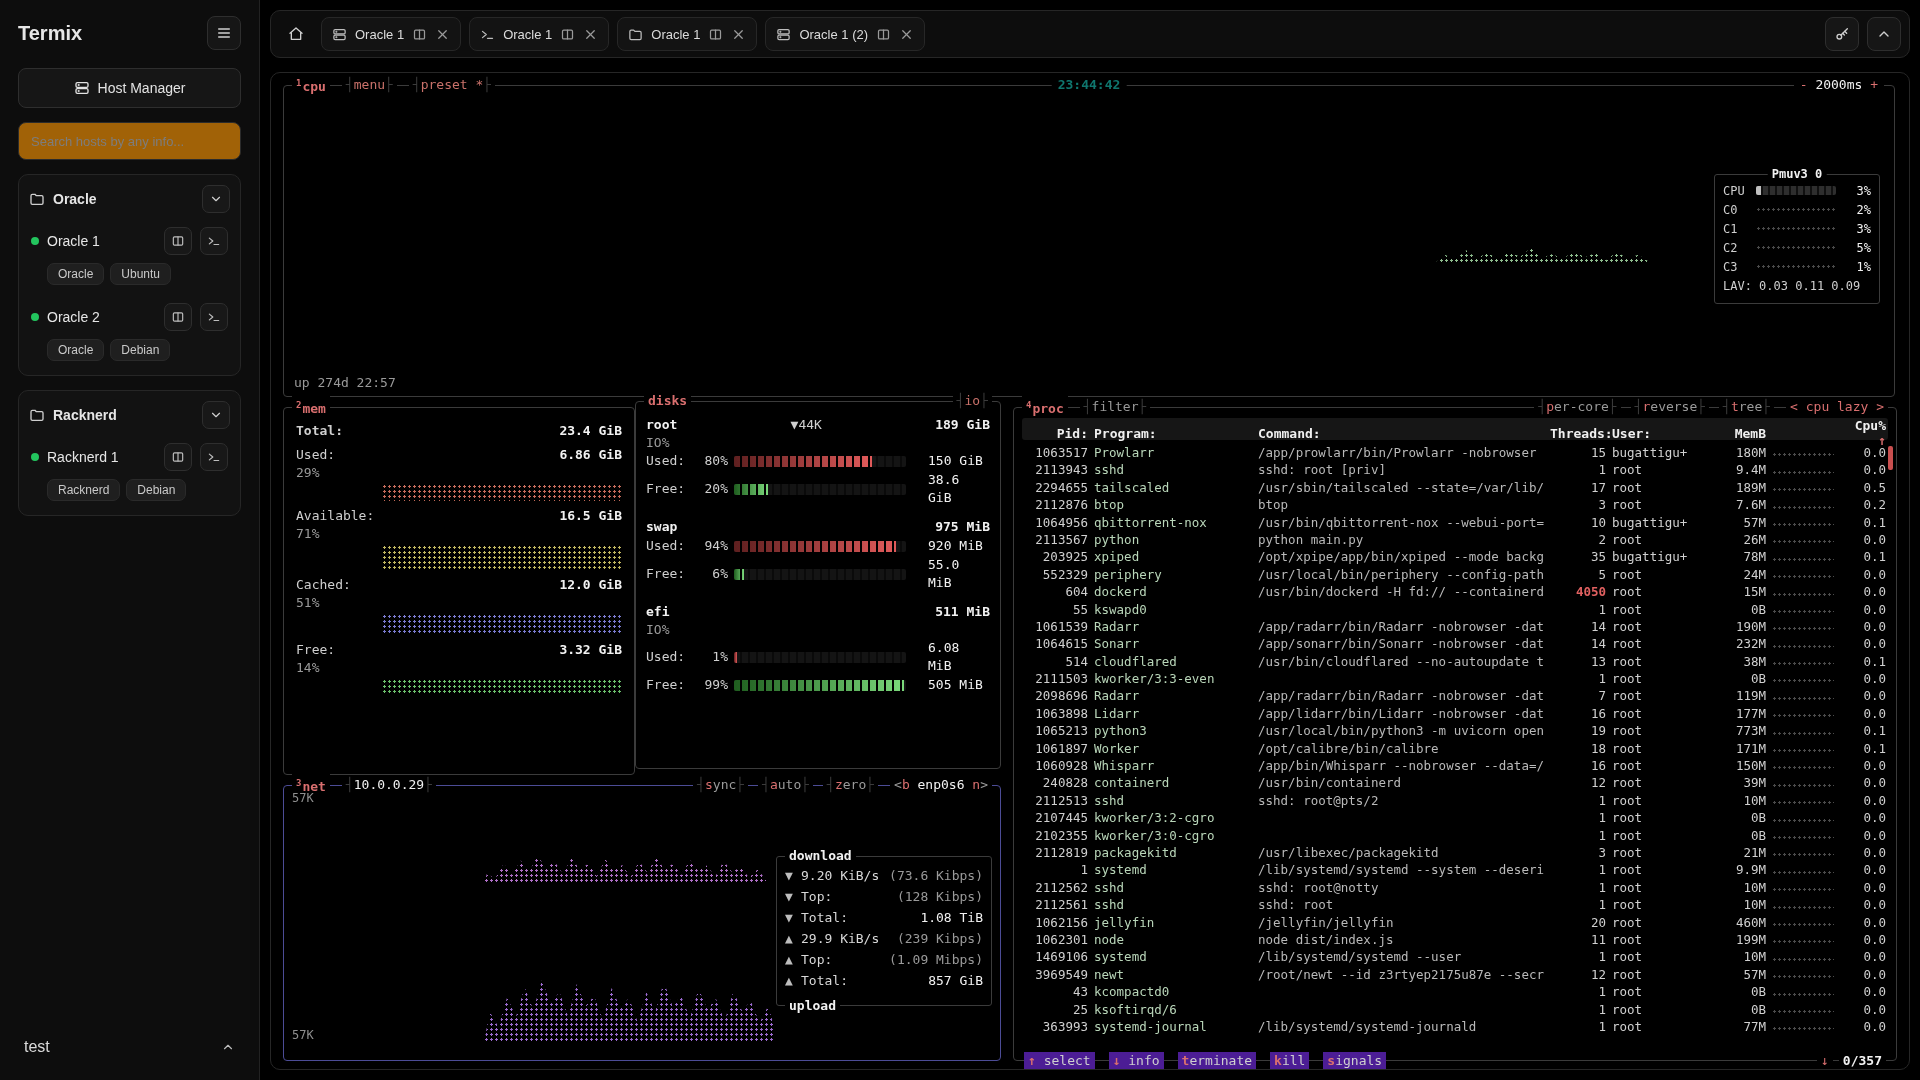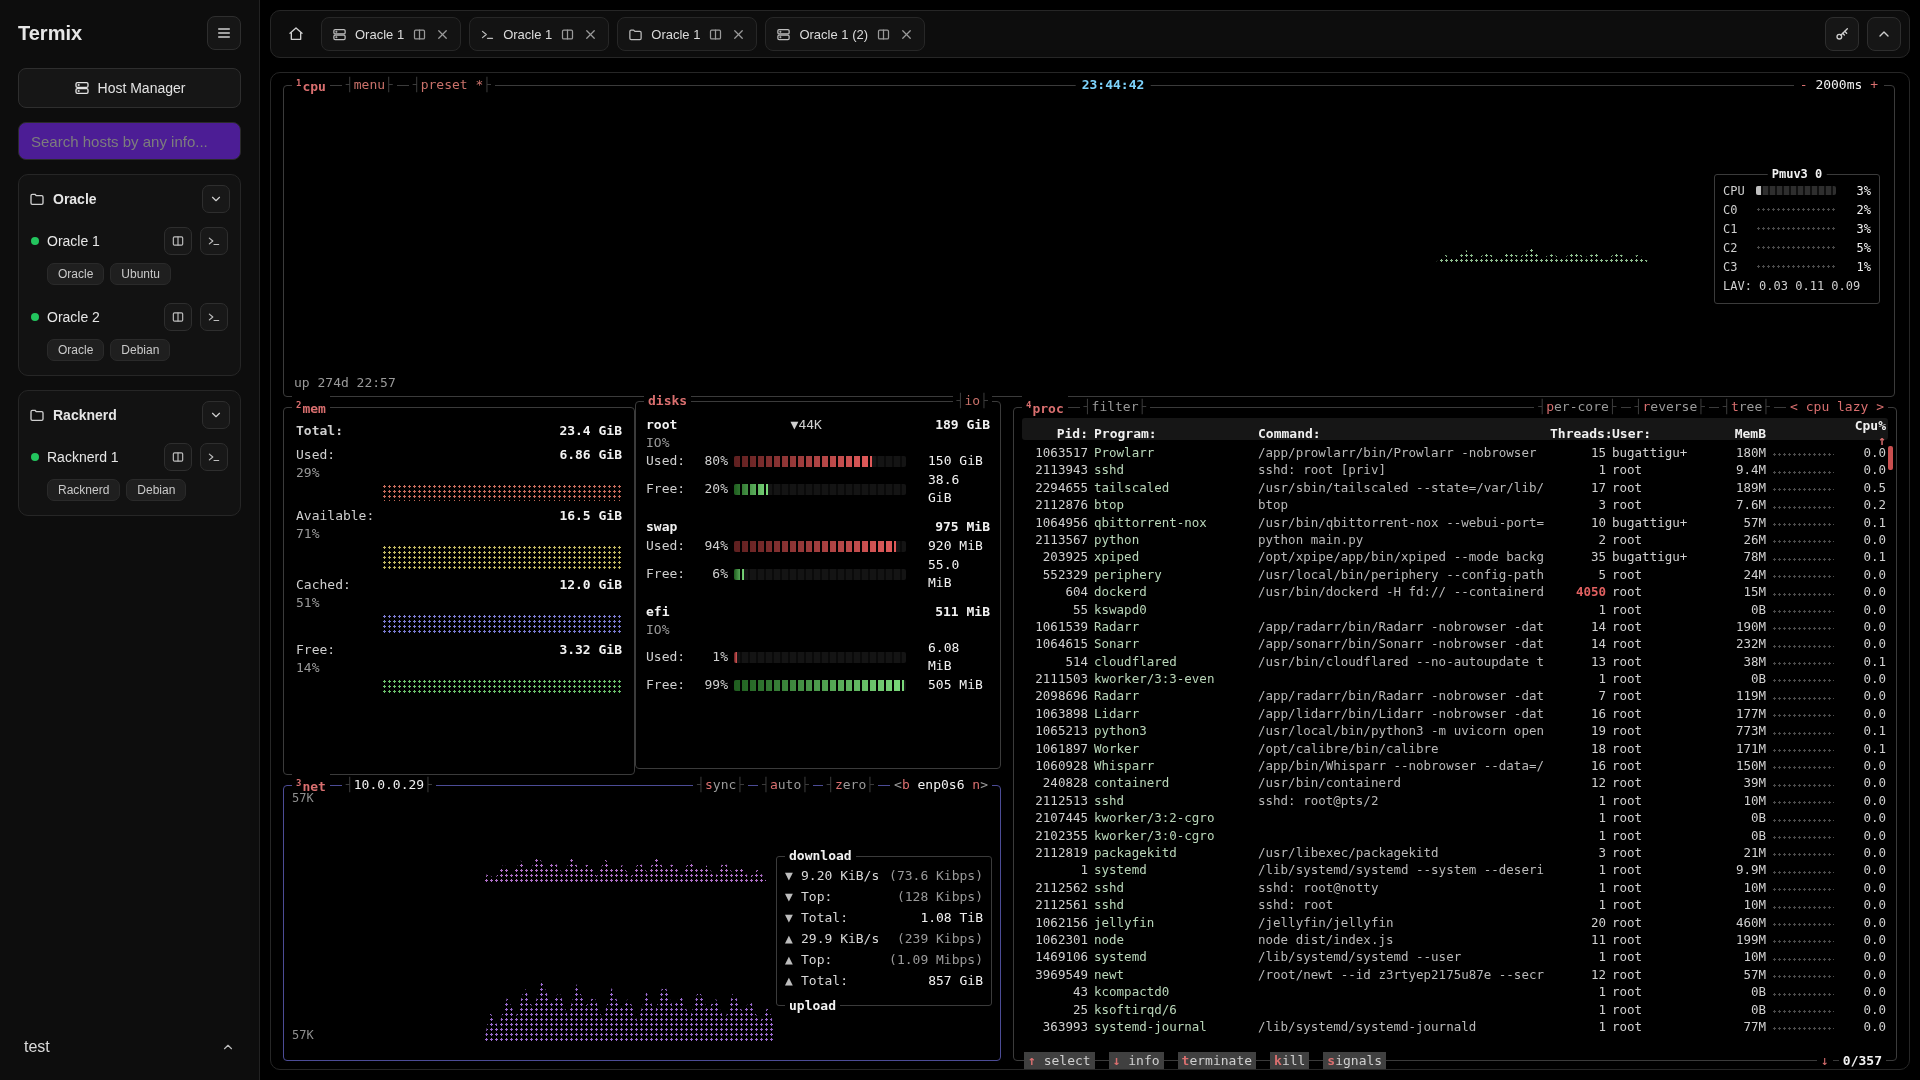--- a/index.html
+++ b/index.html
@@ -12,22 +12,22 @@
              border-right:1px solid #222; padding:16px 18px; display:flex; flex-direction:column; }
   .sb-head { display:flex; justify-content:space-between; align-items:center; margin-bottom:18px;gap:48px; }
   .sb-title { font-size:20px; font-weight:bold; }
   .iconbtn { width:34px; height:34px; border:1px solid #2e2e2e; background:#161616; border-radius:8px;
              display:flex; align-items:center; justify-content:center; color:#cfcfcf; cursor:pointer; flex:0 0 auto; }
   .iconbtn .icon, .minibtn .icon { width:16px; height:16px; }
   .hostmgr { display:flex; gap:8px; align-items:center; justify-content:center; height:40px;
              border:1px solid #2e2e2e; background:#161616; border-radius:8px; color:#e3e3e3;
              font-size:14px; margin-bottom:14px; cursor:pointer; }
   .hostmgr .icon { width:16px; height:16px; }
-  .search input { width:100%; height:38px; background:#4c1d95; border:1px solid #2b2b2b; border-radius:8px;
-                  color:#d0d0d0; padding:0 12px; font-size:15px; outline:none; }
+  .search input { width:100%; height:38px; background:#a16207; border:1px solid #2b2b2b; border-radius:8px;
+                  color:#d0d0d0; padding:0 12px; font-size:13px; outline:none; }
   .search input::placeholder { color:#7d7d7d; }
   .folder-card { border:1px solid #262626; background:#121212; border-radius:10px; padding:10px; margin-top:14px; }
   .folder-head { display:flex; align-items:center; gap:8px; cursor:pointer; }
   .folder-head .icon { width:16px; height:16px; color:#cfcfcf; }
   .folder-name { flex:1; font-size:14px; font-weight:bold; }
   .minibtn { width:28px; height:28px; border:1px solid #2e2e2e; background:#181818; border-radius:7px;
              display:flex; align-items:center; justify-content:center; color:#bdbdbd; cursor:pointer; flex:0 0 auto; }
   .minibtn .icon { width:14px; height:14px; }
   .host { margin-top:12px; padding:2px 2px 4px; }
   .host-row { display:flex; align-items:center; gap:8px; }
@@ -65,21 +65,21 @@
   .addr-chip { color:#f0f0f0; }
   .addr-chip::before { content:"┤"; color:#3b3b3b; }
   .addr-chip::after  { content:"├"; color:#3b3b3b; }
   .red { color:#d96f6f; } .white { color:#f2f2f2; } .gray { color:#9a9a9a; }
   .spacer { flex:1; }
   .dots { background-image:radial-gradient(var(--dc,#4a4a4a) 1.1px, transparent 1.3px); background-size:5px 5px; }
 
   
   .cpu-box { left:12px; top:12px; width:1612px; height:312px; }
   .cpu-time { position:absolute; top:-10px; left:50%; transform:translateX(-50%); background:#000;
-              padding:0 6px; font-weight:bold; color:#7dd3fc; line-height:18px;margin-left:24px; }
+              padding:0 6px; font-weight:bold; color:#0f766e; line-height:18px; }
   .cpu-int { position:absolute; top:-10px; right:10px; background:#000; padding:0 6px; line-height:18px; color:#f2f2f2; }
   .uptime { position:absolute; left:10px; bottom:6px; color:#9a9a9a; }
   .cpu-spark { position:absolute; left:1150px; top:132px; width:215px; height:46px; --dc:#8fbf8f;
                clip-path:polygon(0 100%,5% 80%,10% 90%,15% 70%,20% 88%,25% 75%,30% 92%,35% 72%,40% 85%,45% 65%,50% 88%,55% 78%,60% 90%,65% 70%,70% 86%,75% 76%,80% 92%,85% 74%,90% 88%,95% 80%,100% 95%,100% 100%); }
   .gauge { position:absolute; right:14px; top:88px; width:166px; height:130px; border:1px solid #3b3b3b;
            border-radius:3px; padding:6px 8px 4px; font-size:12px; }
   .gauge-title { position:absolute; top:-9px; left:50%; transform:translateX(-50%); background:#000;
                  padding:0 4px; color:#f2f2f2; font-weight:bold; line-height:16px; white-space:nowrap; }
   .grow { display:flex; align-items:center; gap:5px; height:19px; }
   .grow .glabel { width:28px; color:#cfcfcf; }
@@ -144,21 +144,21 @@
   .prow .c-prog { color:#b9d6b9; overflow:hidden; white-space:nowrap; }
   .prow .c-cmd { color:#b9b9b9; overflow:hidden; white-space:nowrap; }
   .prow .c-thr { text-align:right; color:#d0d0d0; }
   .prow .c-thr.hot { color:#e06060; font-weight:bold; }
   .prow .c-user { color:#d0d0d0; overflow:hidden; white-space:nowrap; }
   .prow .c-mem { text-align:right; color:#d0d0d0; }
   .prow .c-dots { height:5px; align-self:end; margin-bottom:4px; --dc:#4b4b4b; }
   .prow .c-cpu { text-align:right; color:#d0d0d0; }
   .pscroll { position:absolute; right:3px; top:38px; width:5px; height:24px; background:#c94f4f; border-radius:2px; }
   .pfoot { position:absolute; bottom:-10px; left:10px; right:10px; display:flex; gap:14px; align-items:center; height:18px; }
-  .pfoot .fitem { background:#404040; padding:0 4px; white-space:nowrap; line-height:18px; cursor:pointer; }
+  .pfoot .fitem { background:#4c1d95; padding:0 4px; white-space:nowrap; line-height:18px; cursor:pointer; }
   .pfoot .fitem .k { color:#d96f6f; font-weight:bold; }
   .pfoot .fitem .l { color:#cfcfcf; }
   .pfoot .fright { margin-left:auto; display:flex; gap:6px; align-items:center; }
   .pcount { background:#000; padding:0 4px; color:#f2f2f2; font-weight:bold; line-height:18px; }
 </style>
 </head>
 <body>
 
 <aside class="sidebar">
   <div class="sb-head">

